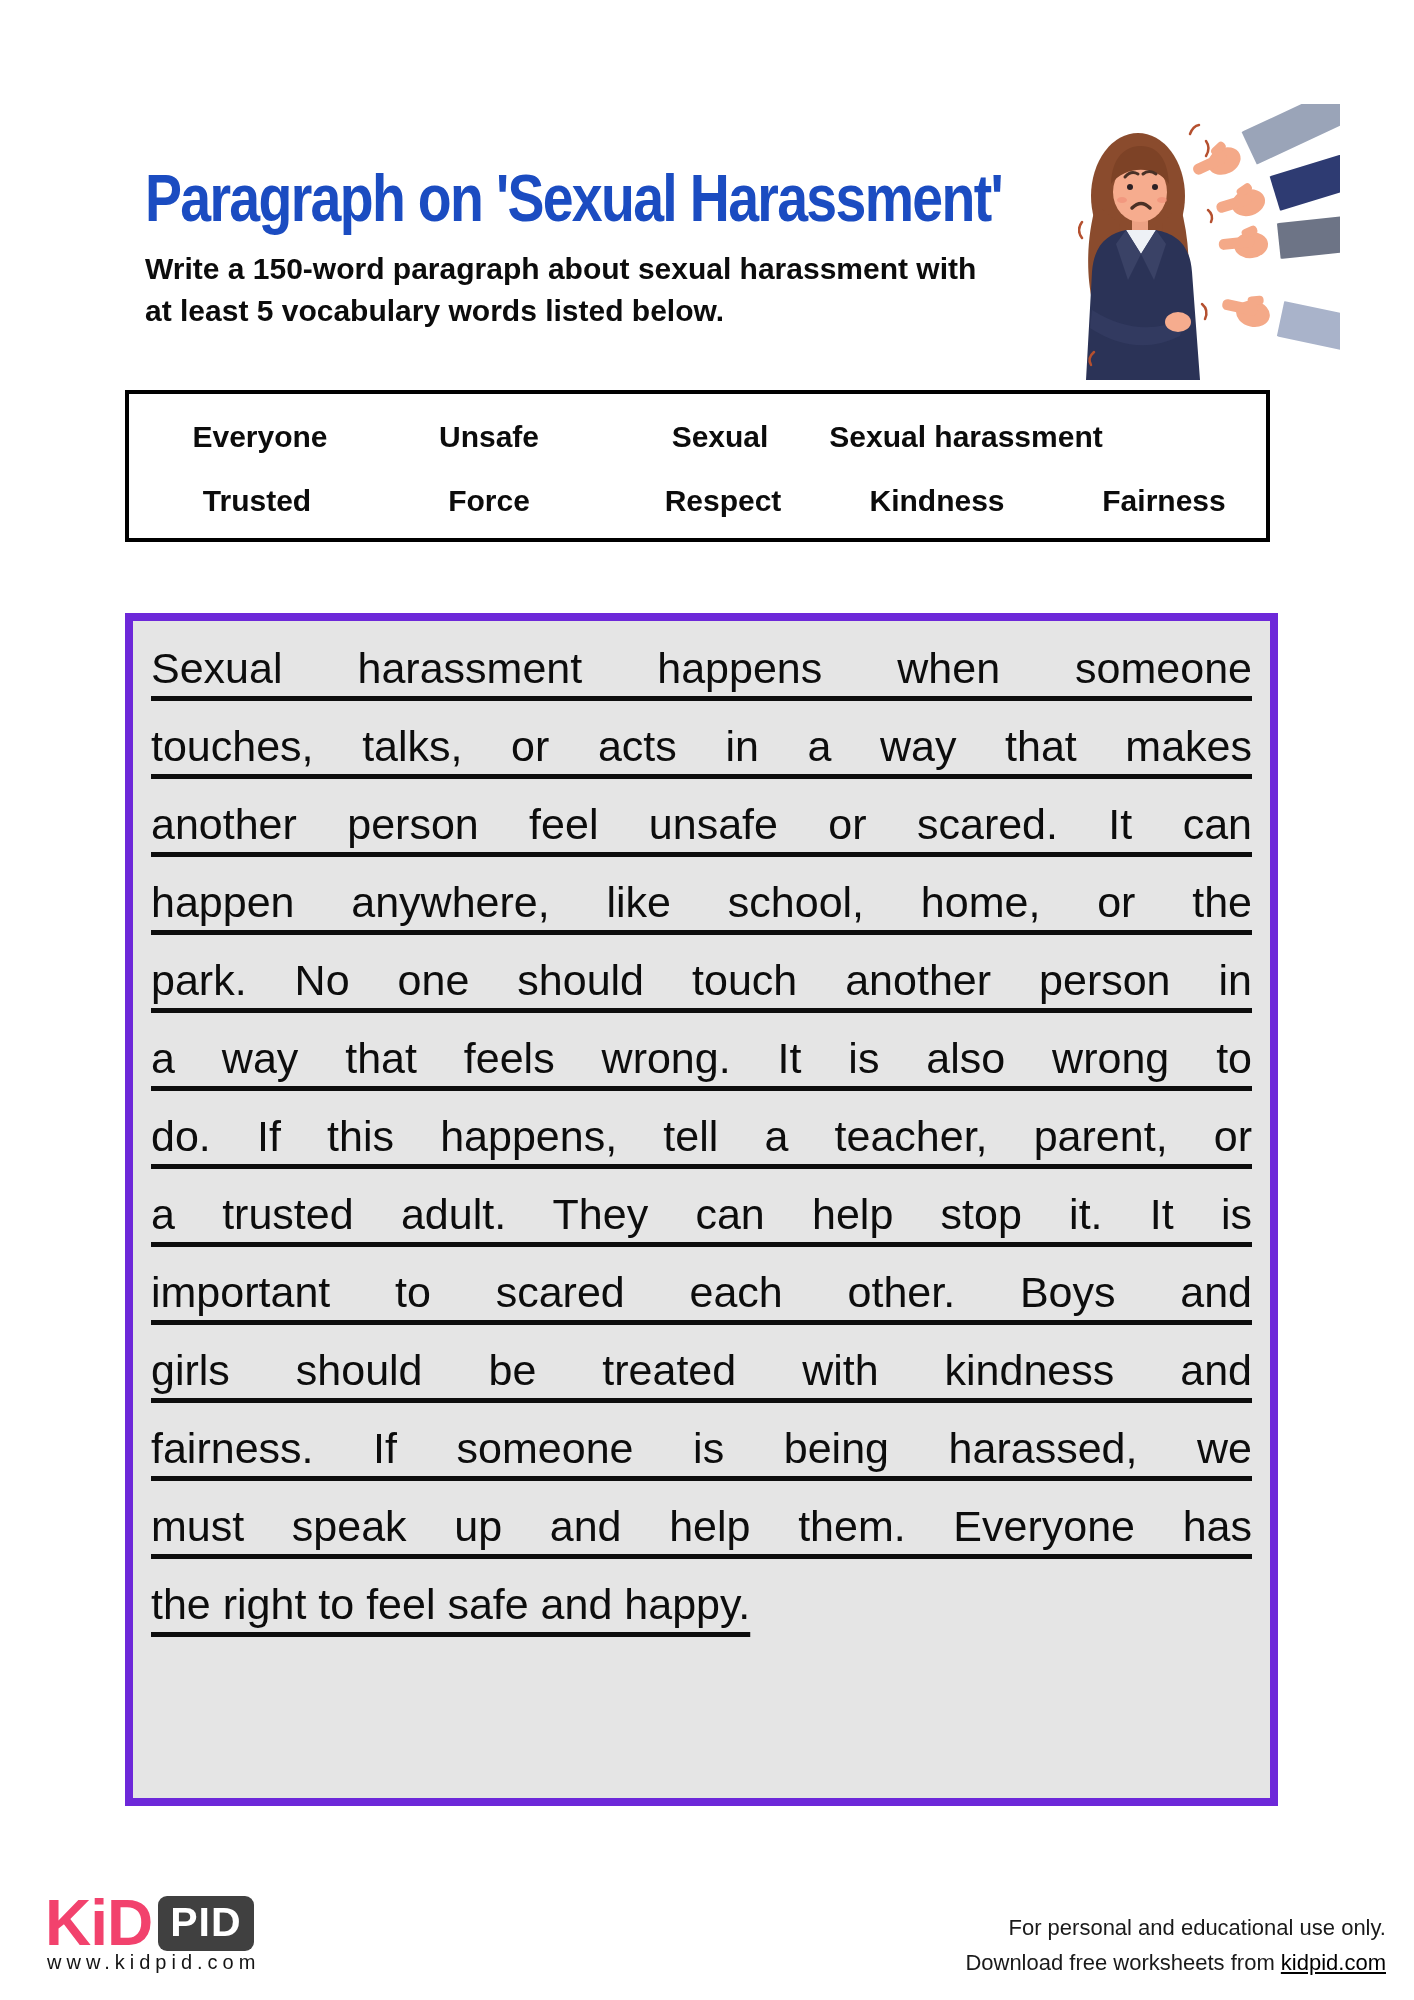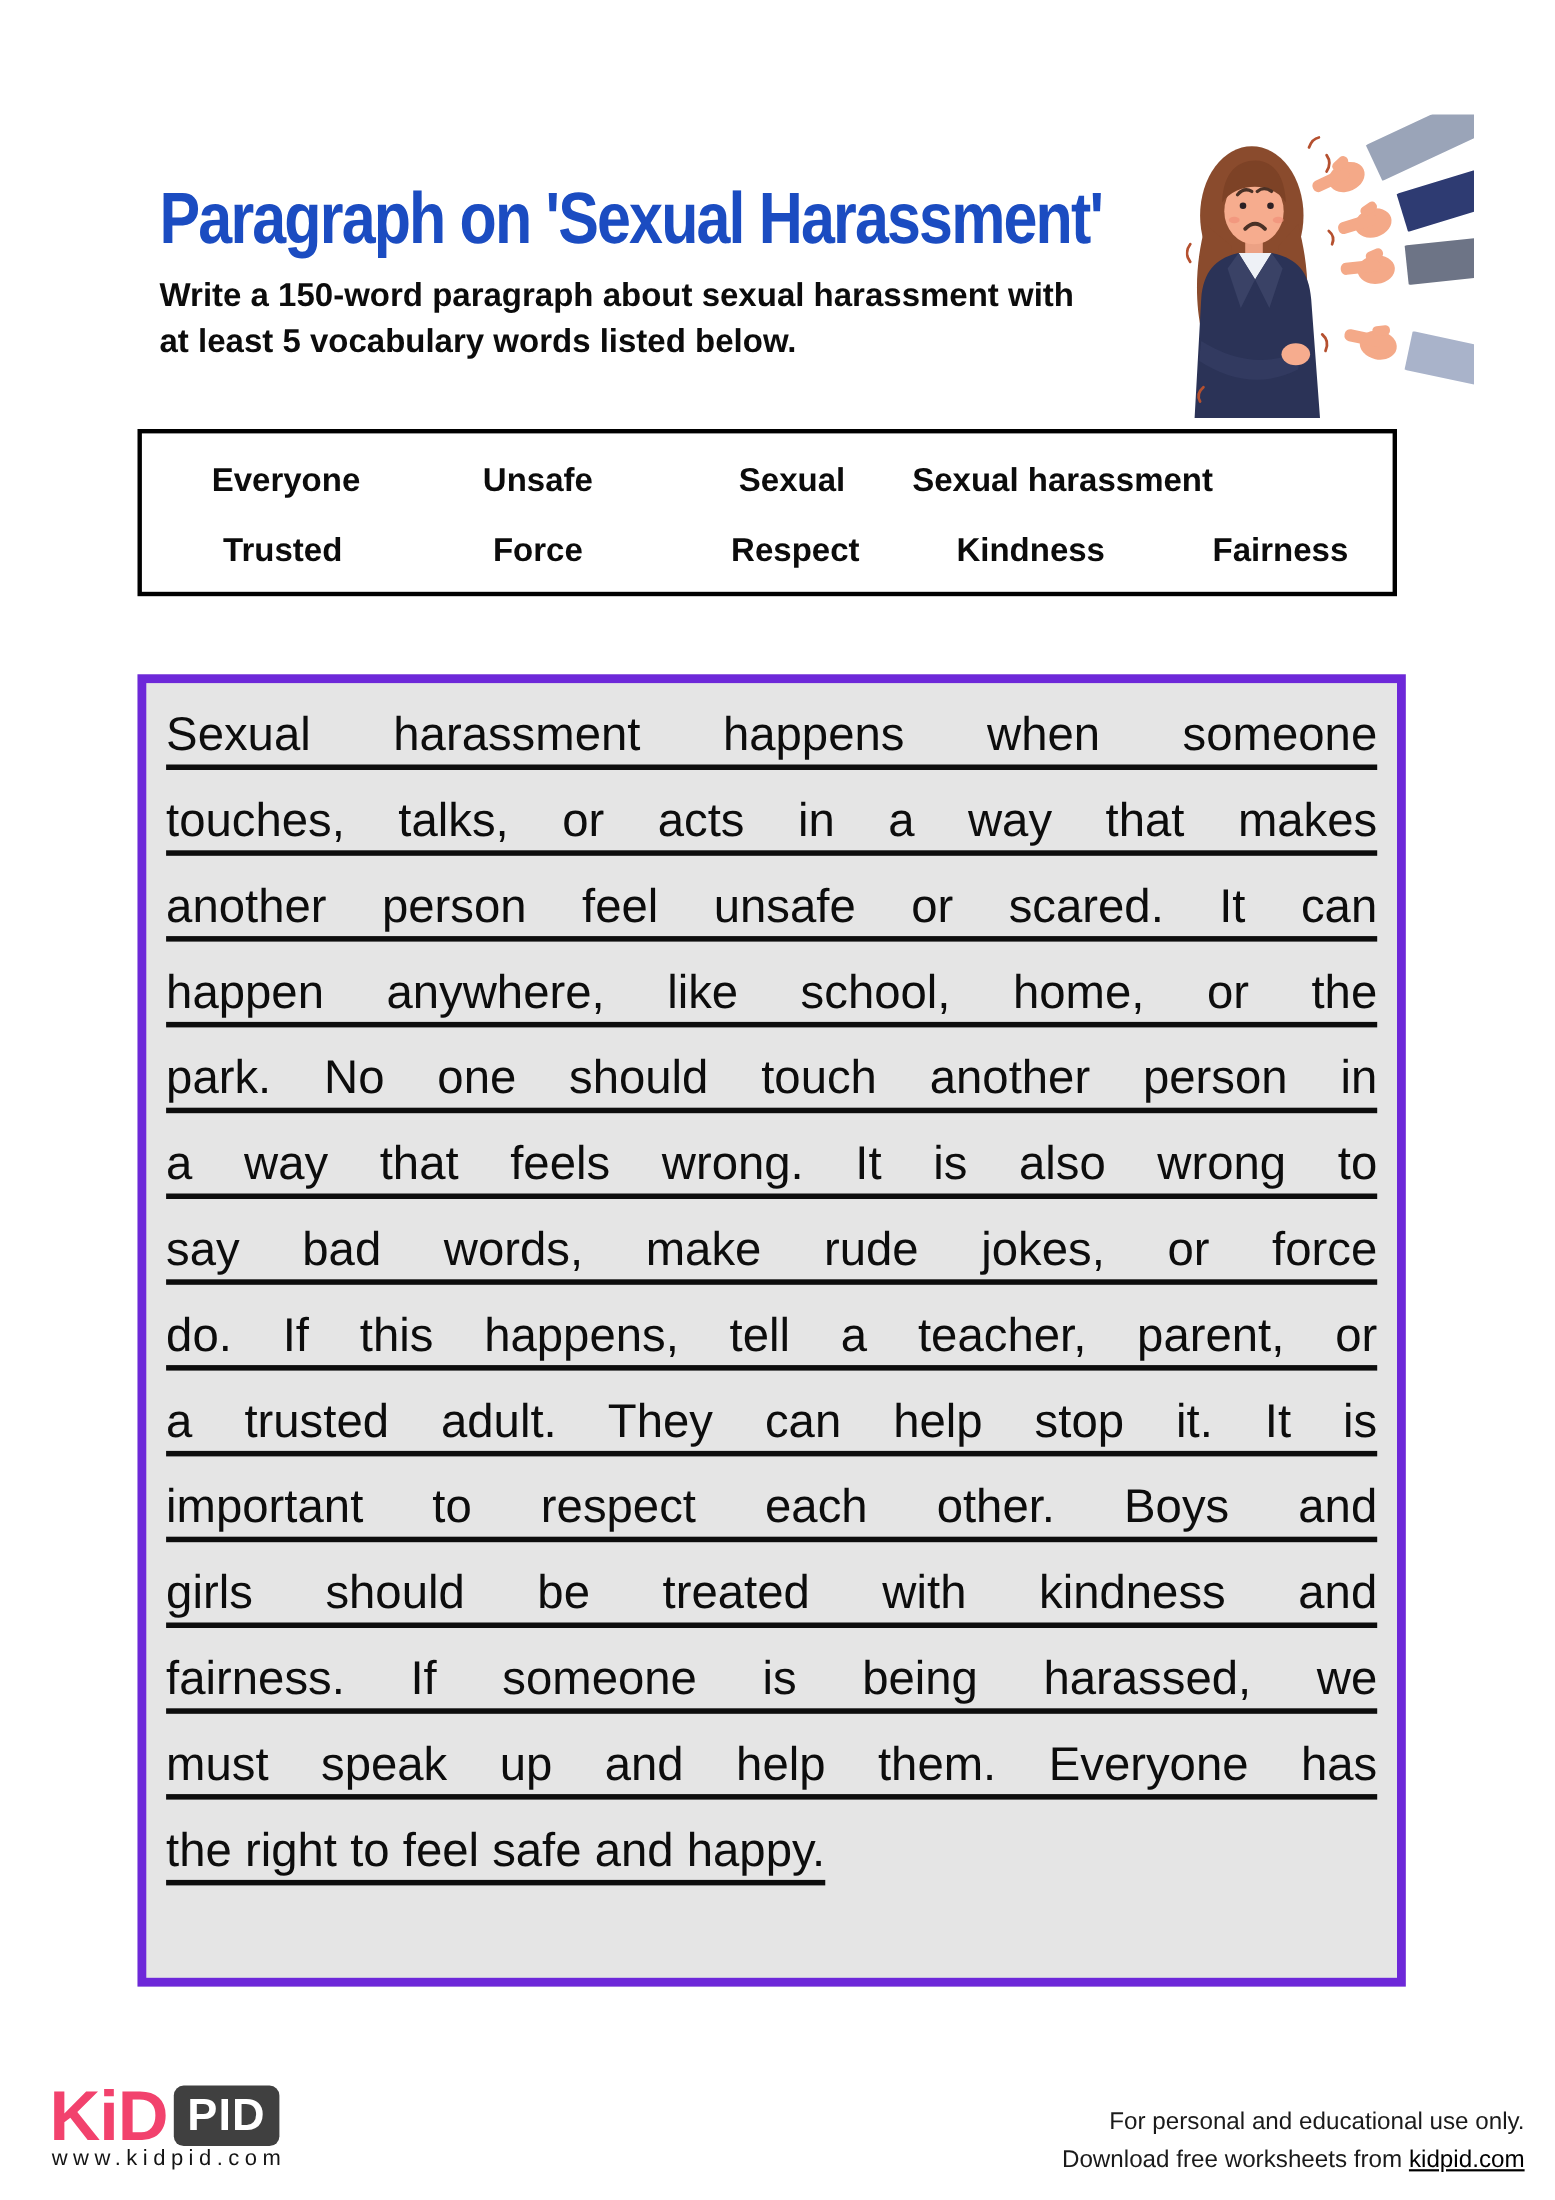--- a/index.html
+++ b/index.html
@@ -164,24 +164,23 @@
       </div>
   </div>
 
   <div class="para-box">
       <div class="para-line">Sexual harassment happens when someone</div>
       <div class="para-line">touches, talks, or acts in a way that makes</div>
       <div class="para-line">another person feel unsafe or scared. It can</div>
       <div class="para-line">happen anywhere, like school, home, or the</div>
       <div class="para-line">park. No one should touch another person in</div>
       <div class="para-line">a way that feels wrong. It is also wrong to</div>
-      <div class="para-line">say bad words, make rude jokes, or force</div>
       <div class="para-line">do. If this happens, tell a teacher, parent, or</div>
       <div class="para-line">a trusted adult. They can help stop it. It is</div>
-      <div class="para-line">important to respect each other. Boys and</div>
+      <div class="para-line">important to scared each other. Boys and</div>
       <div class="para-line">girls should be treated with kindness and</div>
       <div class="para-line">fairness. If someone is being harassed, we</div>
       <div class="para-line">must speak up and help them. Everyone has</div>
       <div class="para-line">the right to feel safe and happy.</div>
     </div>
 
   <div class="logo">
     <span class="kid" style="color: rgb(242, 66, 109);">KiD</span><span class="pid" style="background: #404040;">PID</span>
   </div>
   <div class="logo-url">www.kidpid.com</div>

